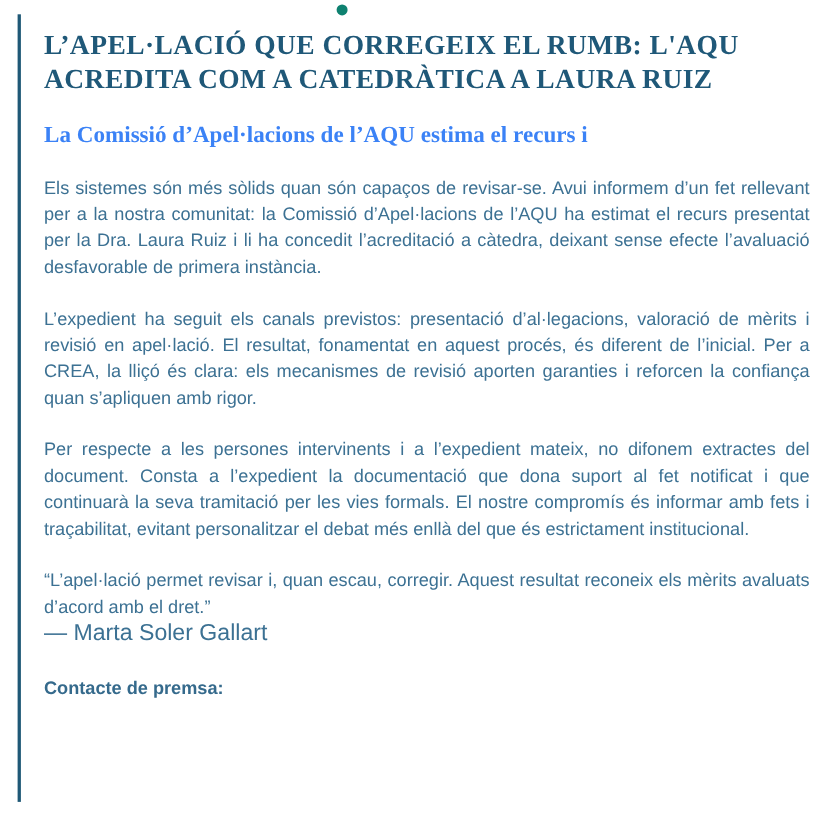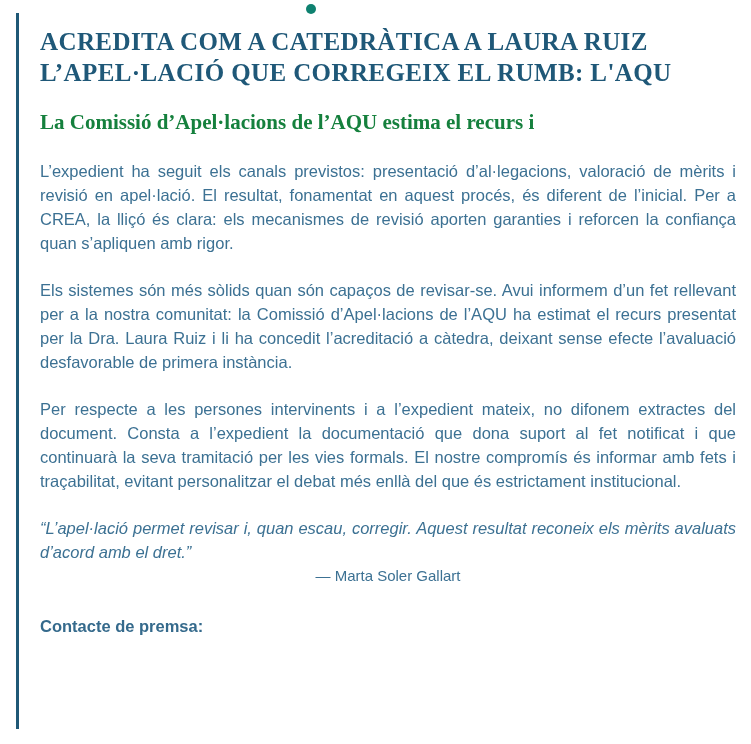--- a/index.html
+++ b/index.html
@@ -42,72 +42,70 @@
     letter-spacing: 0.4px;
     color: #1f5878;
   }
   .headline .line { display: block; white-space: nowrap; }
   .subheadline {
     margin-top: 21px;
     font-family: "Liberation Serif", serif;
     font-weight: 700;
     font-size: 21px;
     line-height: 27px;
-    color: #15803d;
+    color: #3b82f6;
   }
   .subheadline .line { display: block; white-space: nowrap; }
   .body-paragraph {
     margin-top: 23px;
     font-size: 16.5px;
     line-height: 24px;
     color: #3c7193;
     text-align: justify;
   }
   .quote-block { margin-top: 23px; }
   .quote-text {
     font-size: 16.5px;
     line-height: 24px;
     color: #3c7193;
-    font-style: italic;
     text-align: justify;
   }
   .quote-attribution {
-    font-size: 15px;
+    font-size: 21px;
     line-height: 24px;
     color: #3c7193;
-    text-align: center;
   }
   .contact-block { margin-top: 26px; }
   .contact-heading {
     font-size: 16.5px;
     line-height: 24px;
     font-weight: 700;
     color: #356a8c;
   }
 </style>
 </head>
 <body>
 
 <span class="brand-dot"></span>
 <div class="accent-bar"></div>
 
 <div class="content">
 
   <h1 class="headline">
+    <span class="line">L’APEL·LACIÓ QUE CORREGEIX EL RUMB: L'AQU</span>
     <span class="line">ACREDITA COM A CATEDRÀTICA A LAURA RUIZ</span>
-    <span class="line">L’APEL·LACIÓ QUE CORREGEIX EL RUMB: L'AQU</span>
   </h1>
 
   <h2 class="subheadline">
     <span class="line">La Comissió d’Apel·lacions de l’AQU estima el recurs i</span>
   </h2>
 
+  <p class="body-paragraph">Els sistemes són més sòlids quan són capaços de revisar-se. Avui informem d’un fet rellevant per a la nostra comunitat: la Comissió d’Apel·lacions de l’AQU ha estimat el recurs presentat per la Dra. Laura Ruiz i li ha concedit l’acreditació a càtedra, deixant sense efecte l’avaluació desfavorable de primera instància.</p>
+
   <p class="body-paragraph">L’expedient ha seguit els canals previstos: presentació d’al·legacions, valoració de mèrits i revisió en apel·lació. El resultat, fonamentat en aquest procés, és diferent de l’inicial. Per a CREA, la lliçó és clara: els mecanismes de revisió aporten garanties i reforcen la confiança quan s’apliquen amb rigor.</p>
-
-  <p class="body-paragraph">Els sistemes són més sòlids quan són capaços de revisar-se. Avui informem d’un fet rellevant per a la nostra comunitat: la Comissió d’Apel·lacions de l’AQU ha estimat el recurs presentat per la Dra. Laura Ruiz i li ha concedit l’acreditació a càtedra, deixant sense efecte l’avaluació desfavorable de primera instància.</p>
 
   <p class="body-paragraph">Per respecte a les persones intervinents i a l’expedient mateix, no difonem extractes del document. Consta a l’expedient la documentació que dona suport al fet notificat i que continuarà la seva tramitació per les vies formals. El nostre compromís és informar amb fets i traçabilitat, evitant personalitzar el debat més enllà del que és estrictament institucional.</p>
 
   <div class="quote-block">
     <p class="quote-text">“L’apel·lació permet revisar i, quan escau, corregir. Aquest resultat reconeix els mèrits avaluats d’acord amb el dret.”</p>
     <p class="quote-attribution">— Marta Soler Gallart</p>
   </div>
 
 
   <div class="contact-block">

